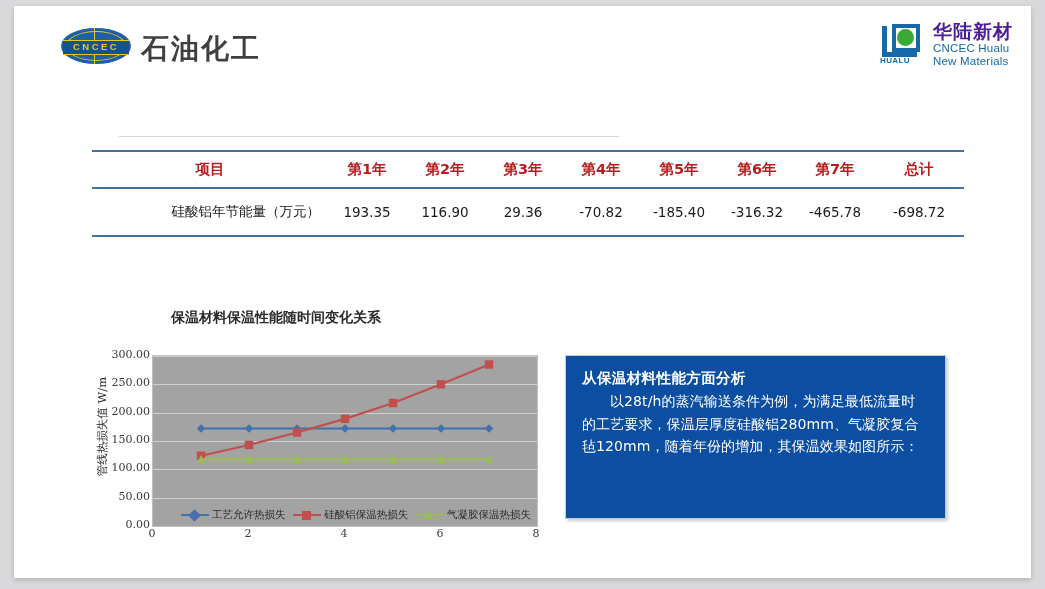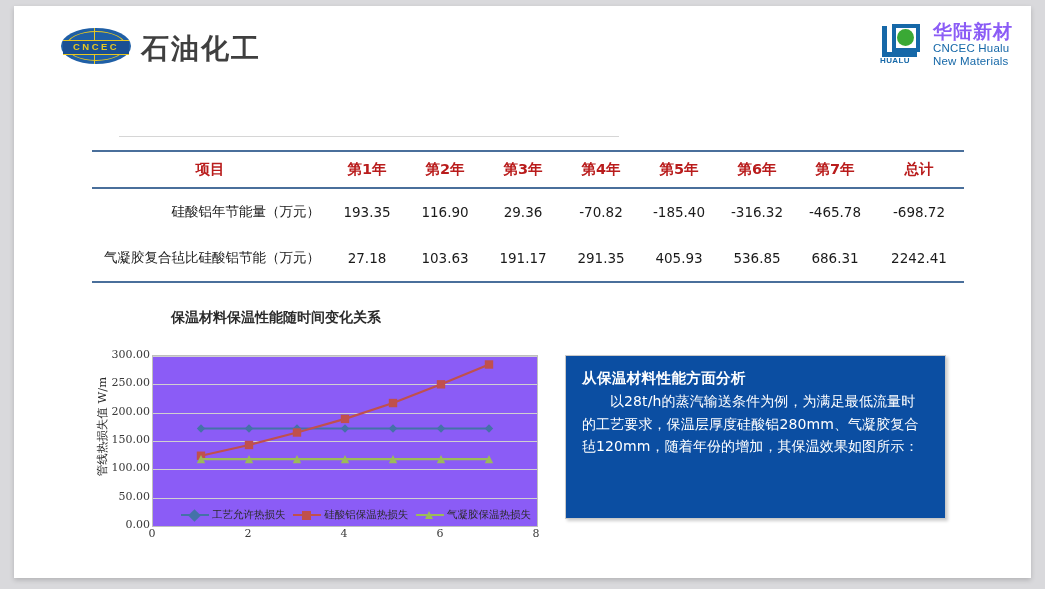--- a/index.html
+++ b/index.html
@@ -116,21 +116,21 @@
   #hualu-mark .hualu-txt {
     position: absolute;
     left: 0; bottom: -1px;
     font-size: 8px;
     font-weight: bold;
     color: #1668a8;
     letter-spacing: 0.4px;
   }
   #hualu-text-block { line-height: 1.12; }
   #hualu-cn {
-    font-size: 19px; font-weight: bold; color: #8b5cf6;
+    font-size: 19px; font-weight: bold; color: #4c1d95;
     letter-spacing: 1px;
     font-family: "DejaVu Sans","Liberation Sans",sans-serif;
   }
   #hualu-en1, #hualu-en2 {
     font-size: 11.5px; color: #1668a8; letter-spacing: 0.2px;
   }
 
   
   #page-title {
     position: absolute;
@@ -251,21 +251,21 @@
     font-family: "DejaVu Serif","Liberation Serif",serif;
   }
   #plot {
     position: absolute;
     left: 76px;
     top: 46px;
     width: 386px;
     height: 172px;
     border: 1px solid #bfbfbf;
     box-sizing: border-box;
-    background: #8b5cf6;
+    background: #a3a3a3;
   }
   .gridline {
     position: absolute;
     left: 0; right: 0;
     height: 1px;
     background: #d0d0d0;
   }
   #legend {
     position: absolute;
     left: 28px;
@@ -359,31 +359,20 @@
         <tr>
           <td class="rowlabel">硅酸铝年节能量（万元）</td>
           <td>193.35</td>
           <td>116.90</td>
           <td>29.36</td>
           <td class="neg">-70.82</td>
           <td class="neg">-185.40</td>
           <td class="neg">-316.32</td>
           <td class="neg">-465.78</td>
           <td class="neg">-698.72</td>
-        </tr>
-        <tr>
-          <td class="rowlabel">气凝胶复合毡比硅酸铝节能（万元）</td>
-          <td>27.18</td>
-          <td>103.63</td>
-          <td>191.17</td>
-          <td>291.35</td>
-          <td>405.93</td>
-          <td>536.85</td>
-          <td>686.31</td>
-          <td>2242.41</td>
         </tr>
       </tbody>
   </table>
 
   <div id="chart-area">
     <div id="chart-title">保温材料保温性能随时间变化关系</div>
     <div id="y-axis-title">管线热损失值 W/m</div>
     <div id="ytick-holder">
         <div class="ytick" style="top: 209px;">0.00</div>
         <div class="ytick" style="top: 180.667px;">50.00</div>

